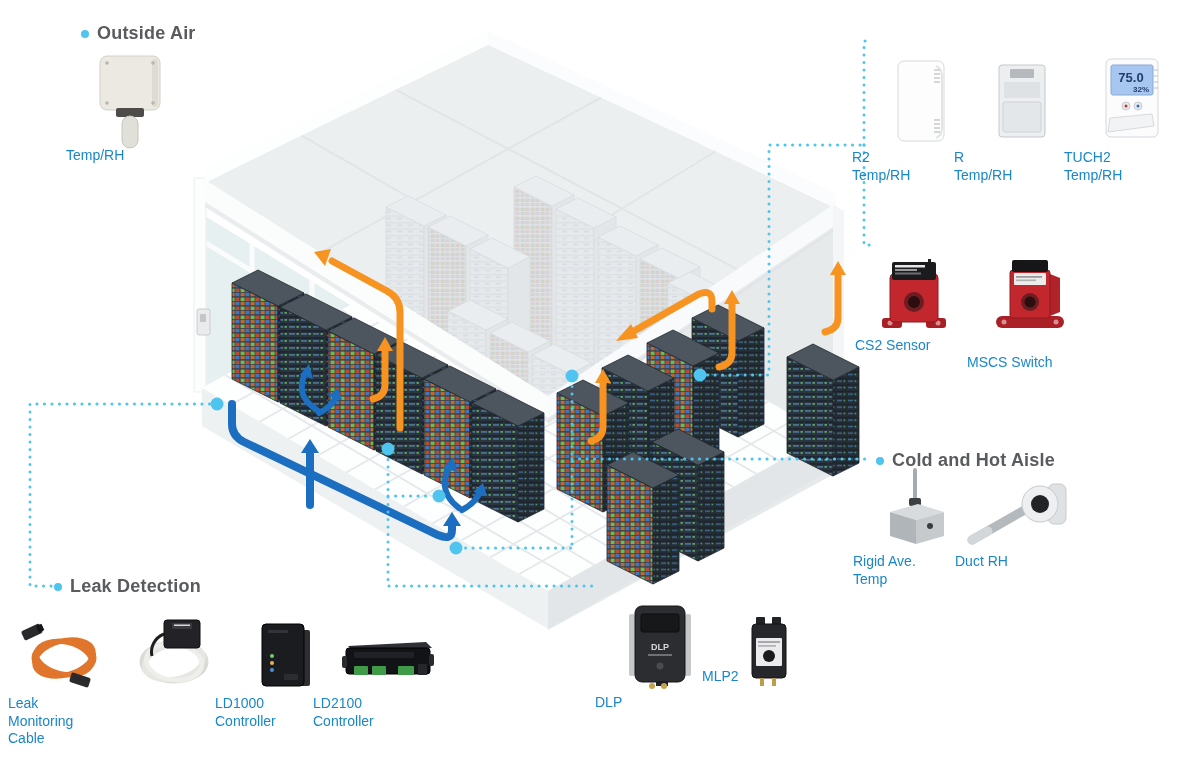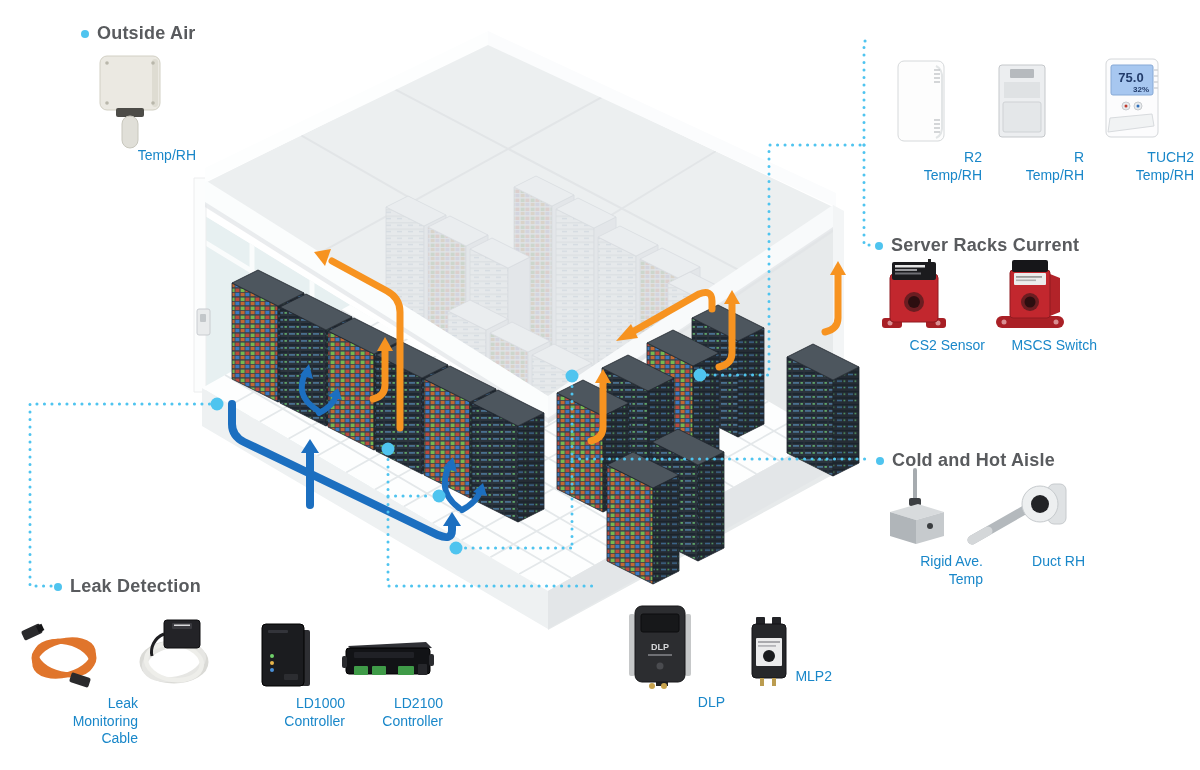--- a/index.html
+++ b/index.html
@@ -3,21 +3,21 @@
 <meta charset="utf-8">
 <style>
   html,body{margin:0;padding:0;background:#fff;}
   #stage{position:relative;width:1200px;height:770px;background:#fff;overflow:hidden;
          font-family:"Liberation Sans",sans-serif;}
   #scene{position:absolute;left:0;top:0;}
   .heading{position:absolute;display:flex;align-items:center;gap:8px;
            font-weight:bold;font-size:18px;line-height:22px;color:#595b5e;
            letter-spacing:.2px;white-space:nowrap;}
   .bullet{width:8px;height:8px;border-radius:50%;background:#4fc4ef;flex:0 0 8px;margin-top:1px;}
-  .dlabel{position:absolute;width:130px;text-align:right;color:#1987c9;
+  .dlabel{position:absolute;width:130px;text-align:left;color:#1987c9;
           font-size:14px;line-height:17.5px;}
   .icon{position:absolute;}
 </style>
 </head>
 <body>
 
 <div id="stage">
 
 <svg id="scene" width="1200" height="770" viewBox="0 0 1200 770">
   <defs>
@@ -305,24 +305,20 @@
     <circle cx="456" cy="548" r="6.5"></circle>
     <circle cx="572" cy="376" r="6.5"></circle>
     <circle cx="700" cy="375" r="6.5"></circle>
   </g>
 </svg>
 
 <div class="heading" style="left:81px;top:22px">
   <span class="bullet"></span>
   <span>Outside Air</span>
 </div>
-<div class="heading" style="left:875px;top:234px">
-  <span class="bullet"></span>
-  <span>Server Racks Current</span>
-</div>
 <div class="heading" style="left:876px;top:449px">
   <span class="bullet"></span>
   <span>Cold and Hot Aisle</span>
 </div>
 <div class="heading" style="left:54px;top:575px">
   <span class="bullet"></span>
   <span>Leak Detection</span>
 </div>
 
 <svg class="icon" style="left:96px;top:50px" width="70" height="100">
@@ -507,21 +503,21 @@
   <div>R</div>
       <div>Temp/RH</div>
 </div>
 <div class="dlabel" style="left:1064px;top:149px">
   <div>TUCH2</div>
       <div>Temp/RH</div>
 </div>
 <div class="dlabel" style="left:855px;top:337px">
   <div>CS2 Sensor</div>
 </div>
-<div class="dlabel" style="left:967px;top:337px">
+<div class="dlabel" style="left:967px;top:354px">
   <div>MSCS Switch</div>
 </div>
 <div class="dlabel" style="left:853px;top:553px">
   <div>Rigid Ave.</div>
       <div>Temp</div>
 </div>
 <div class="dlabel" style="left:955px;top:553px">
   <div>Duct RH</div>
 </div>
 <div class="dlabel" style="left:8px;top:695px">

